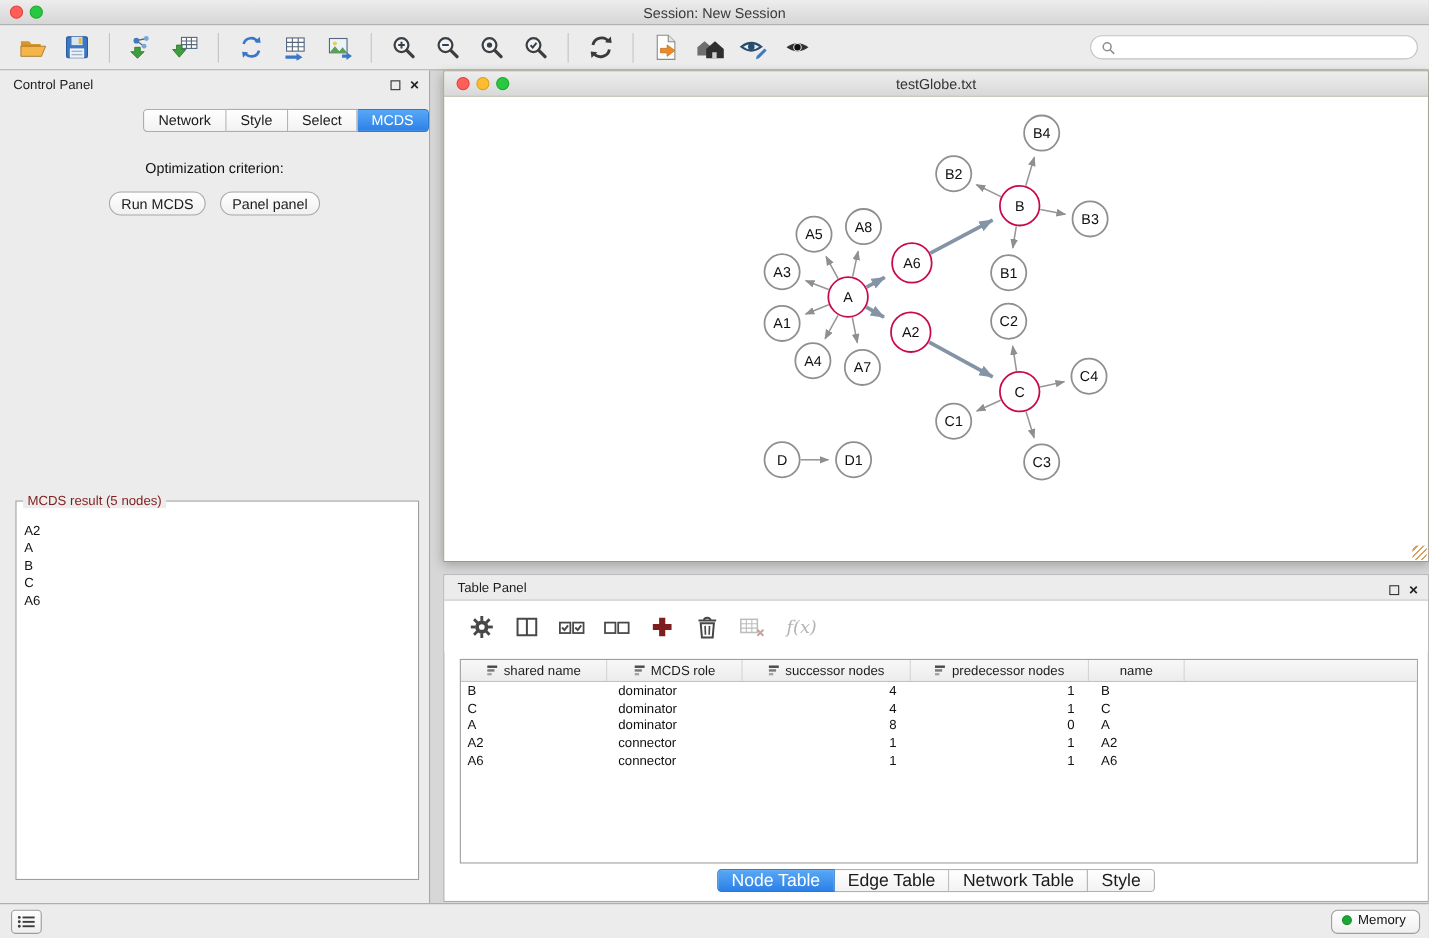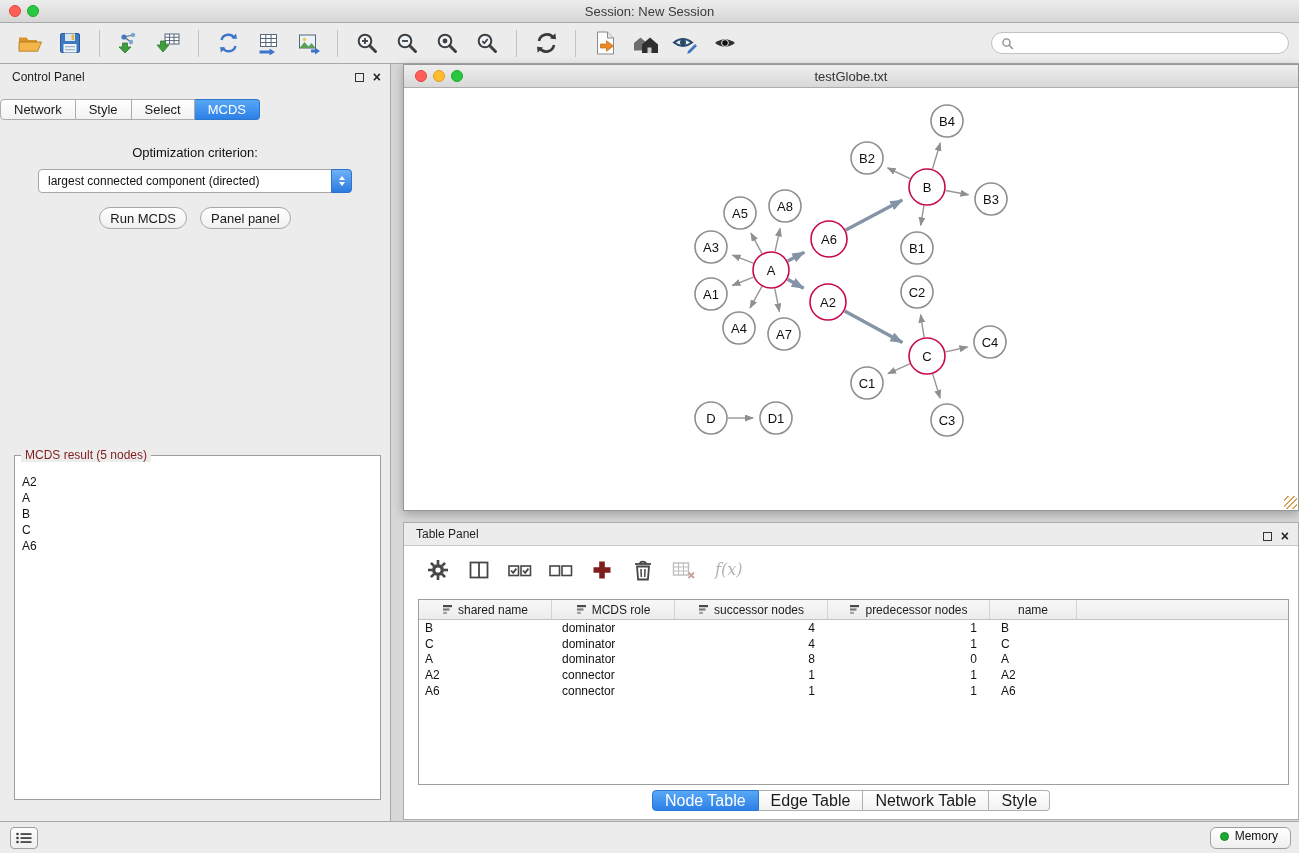--- a/index.html
+++ b/index.html
@@ -22,21 +22,21 @@
   .tsep{width:1px;height:27px;background:#c3c3c3;margin:0 9px}
   .searchbox{margin-left:auto;width:298px;height:22px;background:#fff;border:1px solid #c2c2c2;border-radius:12px;display:flex;align-items:center;padding:0 9px;gap:5px}
   .searchbox input{border:none;outline:none;flex:1;font-size:12px;background:transparent;color:#333}
 
   
   .control-panel{position:absolute;top:64px;left:0;width:391px;bottom:32px;background:#ececec;border-right:1px solid #a8a8a8}
   .panel-header{height:26px;display:flex;align-items:center;padding:0 12px;font-size:12px;color:#1d1d1d;position:relative}
   .panel-controls{position:absolute;right:9px;top:0;height:26px;display:flex;align-items:center;gap:9px}
   .wc-float{width:9px;height:9px;border:1.5px solid #333;display:inline-block;cursor:pointer}
   .wc-close{font-size:14px;font-weight:bold;color:#222;line-height:1;cursor:pointer}
-  .cp-tabs{display:flex;justify-content:flex-start;margin-top:9px}
+  .cp-tabs{display:flex;justify-content:flex-end;margin-top:9px}
   .cp-tab{height:21px;padding:0 13px;display:flex;align-items:center;font-size:13px;color:#1a1a1a;background:linear-gradient(#ffffff,#f2f2f2);border:1px solid #acacac;border-left:none;cursor:pointer}
   .cp-tab:first-child{border-left:1px solid #acacac;border-radius:4px 0 0 4px}
   .cp-tab:last-child{border-radius:0 4px 4px 0}
   .cp-tab.active{background:linear-gradient(#58a8f6,#2c80e6);border-color:#2b78d0;color:#fff}
   .opt-label{margin-top:25px;text-align:center;font-size:13px;color:#111}
   .dropdown{margin:9px auto 0;width:314px;height:24px;background:#fff;border:1px solid #a6a6a6;border-radius:4px;display:flex;align-items:center;position:relative;font-size:12px;color:#111;padding-left:9px;cursor:pointer}
   .dropdown .stepper{position:absolute;right:-1px;top:-1px;width:21px;height:24px;background:linear-gradient(#6fb1f7,#2d7be0);border:1px solid #2b73cc;border-radius:0 4px 4px 0;display:flex;flex-direction:column;align-items:center;justify-content:center;gap:2px}
   .tri-up{width:0;height:0;border-left:3.5px solid transparent;border-right:3.5px solid transparent;border-bottom:4.5px solid #fff}
   .tri-down{width:0;height:0;border-left:3.5px solid transparent;border-right:3.5px solid transparent;border-top:4.5px solid #fff}
   .btn-row{display:flex;justify-content:center;gap:13px;margin-top:14px}
@@ -250,27 +250,20 @@
         <span class="wc-close">×</span>
       </span>
     </div>
     <div class="cp-tabs">
       <div class="cp-tab">Network</div>
       <div class="cp-tab">Style</div>
       <div class="cp-tab">Select</div>
       <div class="cp-tab active">MCDS</div>
     </div>
     <div class="opt-label">Optimization criterion:</div>
-    <div class="dropdown">
-      <span>largest connected component (directed)</span>
-      <span class="stepper">
-          <span class="tri-up"></span>
-          <span class="tri-down"></span>
-        </span>
-    </div>
     <div class="btn-row">
       <button class="btn">Run MCDS</button>
       <button class="btn">Panel panel</button>
     </div>
     <div class="result-box">
       <span class="result-title">MCDS result (5 nodes)</span>
       <div class="result-list">
         <div class="result-item">A2</div>
         <div class="result-item">A</div>
         <div class="result-item">B</div>

